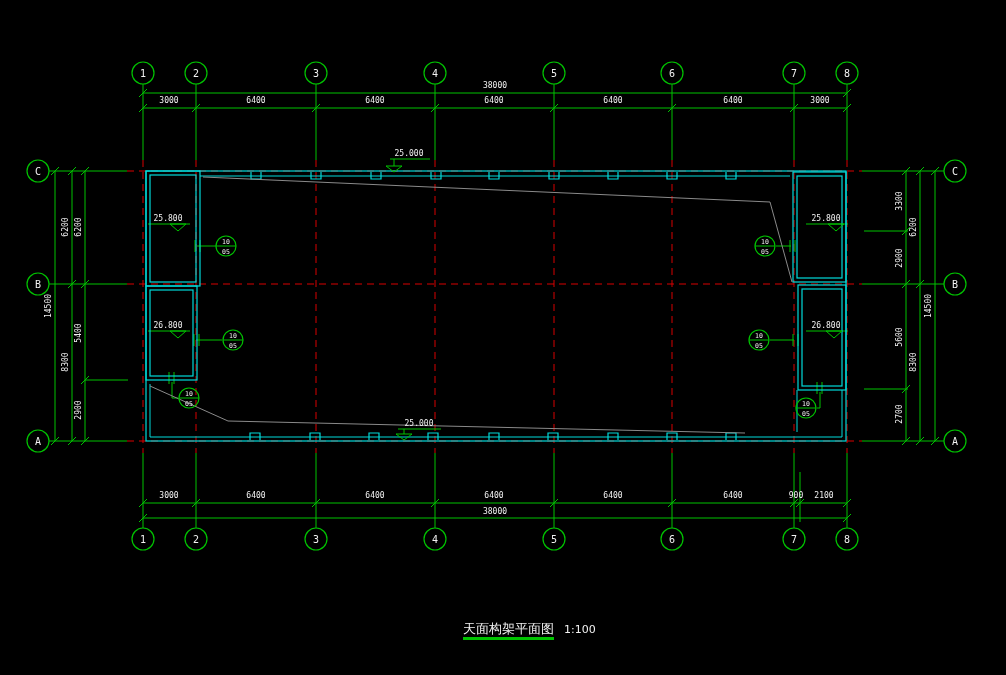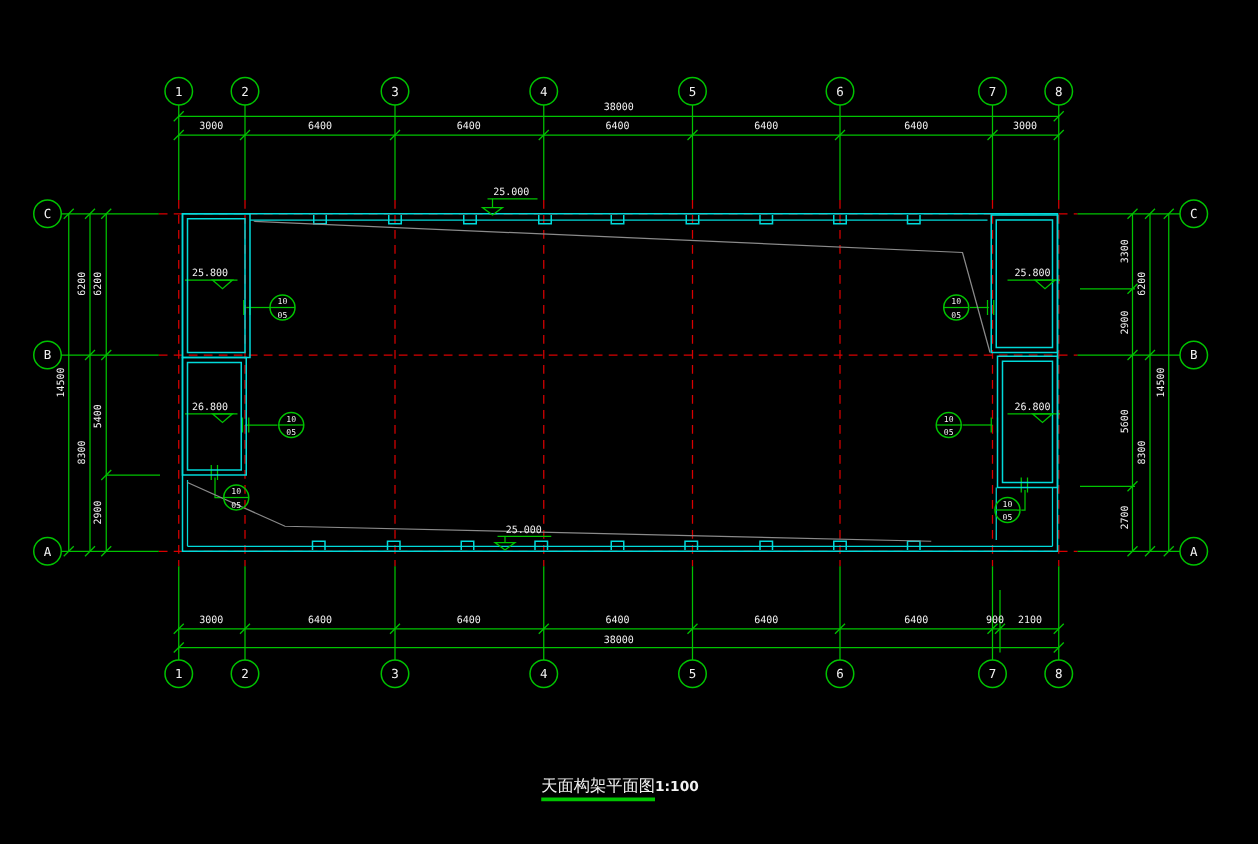--- a/index.html
+++ b/index.html
@@ -2,22 +2,22 @@
 <html><head>
 <meta charset="utf-8">
 <style>
   html,body{margin:0;padding:0;background:#000;}
   .stage{position:relative;width:1006px;height:675px;background:#000;overflow:hidden;
          font-family:"DejaVu Sans Mono",monospace;}
   svg{position:absolute;left:0;top:0;}
   svg text{font-family:"DejaVu Sans Mono",monospace;}
   .title{position:absolute;left:433px;top:620px;color:#f2f2f2;
          font-family:"DejaVu Sans",sans-serif;font-size:13px;white-space:nowrap;}
-  .title .cn{border-bottom:3px solid #00c300;padding-bottom:1px;}
-  .title .scale{font-size:11px;margin-left:0;font-weight:bold;}
+  .title .cn{border-bottom:3px solid #00c300;padding-bottom:1px;margin-left:30px;}
+  .title .scale{font-size:11px;margin-left:10px;}
 </style>
 </head>
 <body>
 
 <div class="stage">
   <svg id="cad-svg" width="1006" height="675" viewBox="0 0 1006 675">
       <line x1="143" y1="160" x2="143" y2="453" stroke="#d80000" stroke-width="1" stroke-dasharray="7 5"></line>
       <line x1="196" y1="160" x2="196" y2="453" stroke="#d80000" stroke-width="1" stroke-dasharray="7 5"></line>
       <line x1="316" y1="160" x2="316" y2="453" stroke="#d80000" stroke-width="1" stroke-dasharray="7 5"></line>
       <line x1="435" y1="160" x2="435" y2="453" stroke="#d80000" stroke-width="1" stroke-dasharray="7 5"></line>

